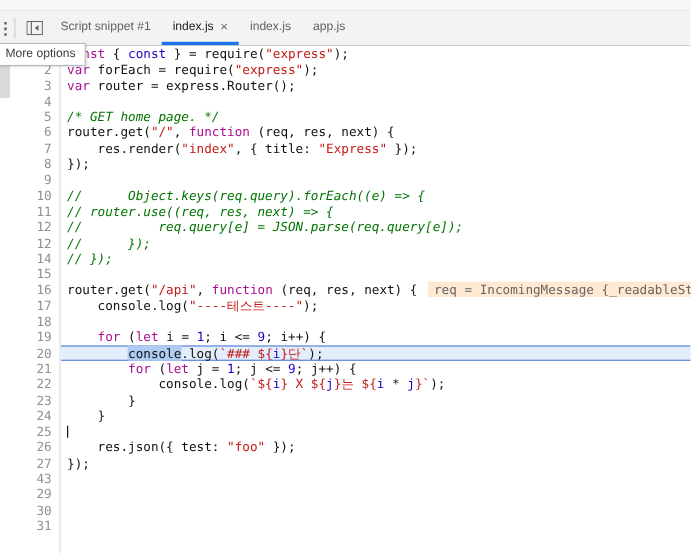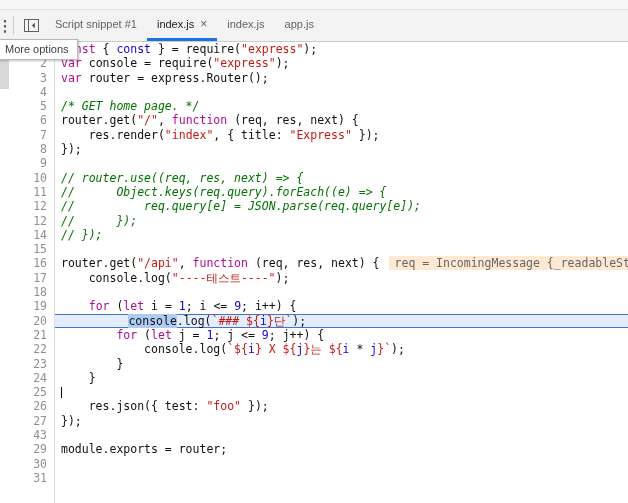--- a/index.html
+++ b/index.html
@@ -35,21 +35,21 @@
         color:var(--gutter-num);cursor:pointer;}
   .codecol{flex:1;position:relative;overflow:hidden;}
   .cline{height:14.3px;line-height:14.3px;white-space:pre;padding-left:6px;color:#111;}
   .cline.hl{background:var(--line-highlight-bg);
             box-shadow:inset 0 1px 0 var(--line-highlight-border),
                        inset 0 -1px 0 var(--line-highlight-border);}
   .tok.kw{color:var(--keyword);}
   .tok.str{color:var(--string);}
   .tok.com{color:var(--comment);font-style:italic;}
   .tok.num,.tok.def{color:var(--number);}
-  .tok.sel{background:var(--selection-bg);margin-left:12px;}
+  .tok.sel{background:var(--selection-bg);}
   .cursor{display:inline-block;width:1px;height:11px;background:#000;vertical-align:-2px;}
   .annot{background:var(--annotation-bg);color:var(--annotation-text);
          padding:0 6px;margin-left:9px;}
 </style>
 </head>
 <body>
 
 <div class="app">
 
   <div class="tabbar">
@@ -116,45 +116,44 @@
         <div class="gnum">25</div>
         <div class="gnum">26</div>
         <div class="gnum">27</div>
         <div class="gnum">43</div>
         <div class="gnum">29</div>
         <div class="gnum">30</div>
         <div class="gnum">31</div>
       </div>
     <div class="codecol" id="codecol">
         <div class="cline"><span class="tok kw">const</span><span class="tok txt"> { </span><span class="tok def">const</span><span class="tok txt"> } = require(</span><span class="tok str">"express"</span><span class="tok txt">);</span></div>
-        <div class="cline"><span class="tok kw">var</span><span class="tok txt"> console = require(</span><span class="tok str">"express"</span><span class="tok txt">);</span></div>
+        <div class="cline"><span class="tok kw">var</span><span class="tok txt"> forEach = require(</span><span class="tok str">"express"</span><span class="tok txt">);</span></div>
         <div class="cline"><span class="tok kw">var</span><span class="tok txt"> router = express.Router();</span></div>
         <div class="cline"></div>
         <div class="cline"><span class="tok com">/* GET home page. */</span></div>
         <div class="cline"><span class="tok txt">router.get(</span><span class="tok str">"/"</span><span class="tok txt">, </span><span class="tok kw">function</span><span class="tok txt"> (req, res, next) {</span></div>
         <div class="cline"><span class="tok txt">    res.render(</span><span class="tok str">"index"</span><span class="tok txt">, { title: </span><span class="tok str">"Express"</span><span class="tok txt"> });</span></div>
         <div class="cline"><span class="tok txt">});</span></div>
         <div class="cline"></div>
+        <div class="cline"><span class="tok com">//      Object.keys(req.query).forEach((e) =&gt; {</span></div>
         <div class="cline"><span class="tok com">// router.use((req, res, next) =&gt; {</span></div>
-        <div class="cline"><span class="tok com">//      Object.keys(req.query).forEach((e) =&gt; {</span></div>
         <div class="cline"><span class="tok com">//          req.query[e] = JSON.parse(req.query[e]);</span></div>
         <div class="cline"><span class="tok com">//      });</span></div>
         <div class="cline"><span class="tok com">// });</span></div>
         <div class="cline"></div>
         <div class="cline"><span class="tok txt">router.get(</span><span class="tok str">"/api"</span><span class="tok txt">, </span><span class="tok kw">function</span><span class="tok txt"> (req, res, next) {</span><span class="annot">req = IncomingMessage {_readableState</span></div>
         <div class="cline"><span class="tok txt">    console.log(</span><span class="tok str">"----테스트----"</span><span class="tok txt">);</span></div>
         <div class="cline"></div>
         <div class="cline"><span class="tok txt">    </span><span class="tok kw">for</span><span class="tok txt"> (</span><span class="tok kw">let</span><span class="tok txt"> i = </span><span class="tok num">1</span><span class="tok txt">; i &lt;= </span><span class="tok num">9</span><span class="tok txt">; i++) {</span></div>
         <div class="cline hl"><span class="tok txt">        </span><span class="tok txt sel">console</span><span class="tok txt">.log(</span><span class="tok str">`### ${</span><span class="tok def">i</span><span class="tok str">}단`</span><span class="tok txt">);</span></div>
         <div class="cline"><span class="tok txt">        </span><span class="tok kw">for</span><span class="tok txt"> (</span><span class="tok kw">let</span><span class="tok txt"> j = </span><span class="tok num">1</span><span class="tok txt">; j &lt;= </span><span class="tok num">9</span><span class="tok txt">; j++) {</span></div>
         <div class="cline"><span class="tok txt">            console.log(</span><span class="tok str">`${</span><span class="tok def">i</span><span class="tok str">} X ${</span><span class="tok def">j</span><span class="tok str">}는 ${</span><span class="tok def">i</span><span class="tok txt"> * </span><span class="tok def">j</span><span class="tok str">}`</span><span class="tok txt">);</span></div>
         <div class="cline"><span class="tok txt">        }</span></div>
         <div class="cline"><span class="tok txt">    }</span></div>
         <div class="cline"><span class="cursor"></span></div>
         <div class="cline"><span class="tok txt">    res.json({ test: </span><span class="tok str">"foo"</span><span class="tok txt"> });</span></div>
         <div class="cline"><span class="tok txt">});</span></div>
         <div class="cline"></div>
-        <div class="cline"><span class="tok txt">module.exports = router;</span></div>
         <div class="cline"></div>
       </div>
   </div>
 
 </div>
 
 </body></html>

